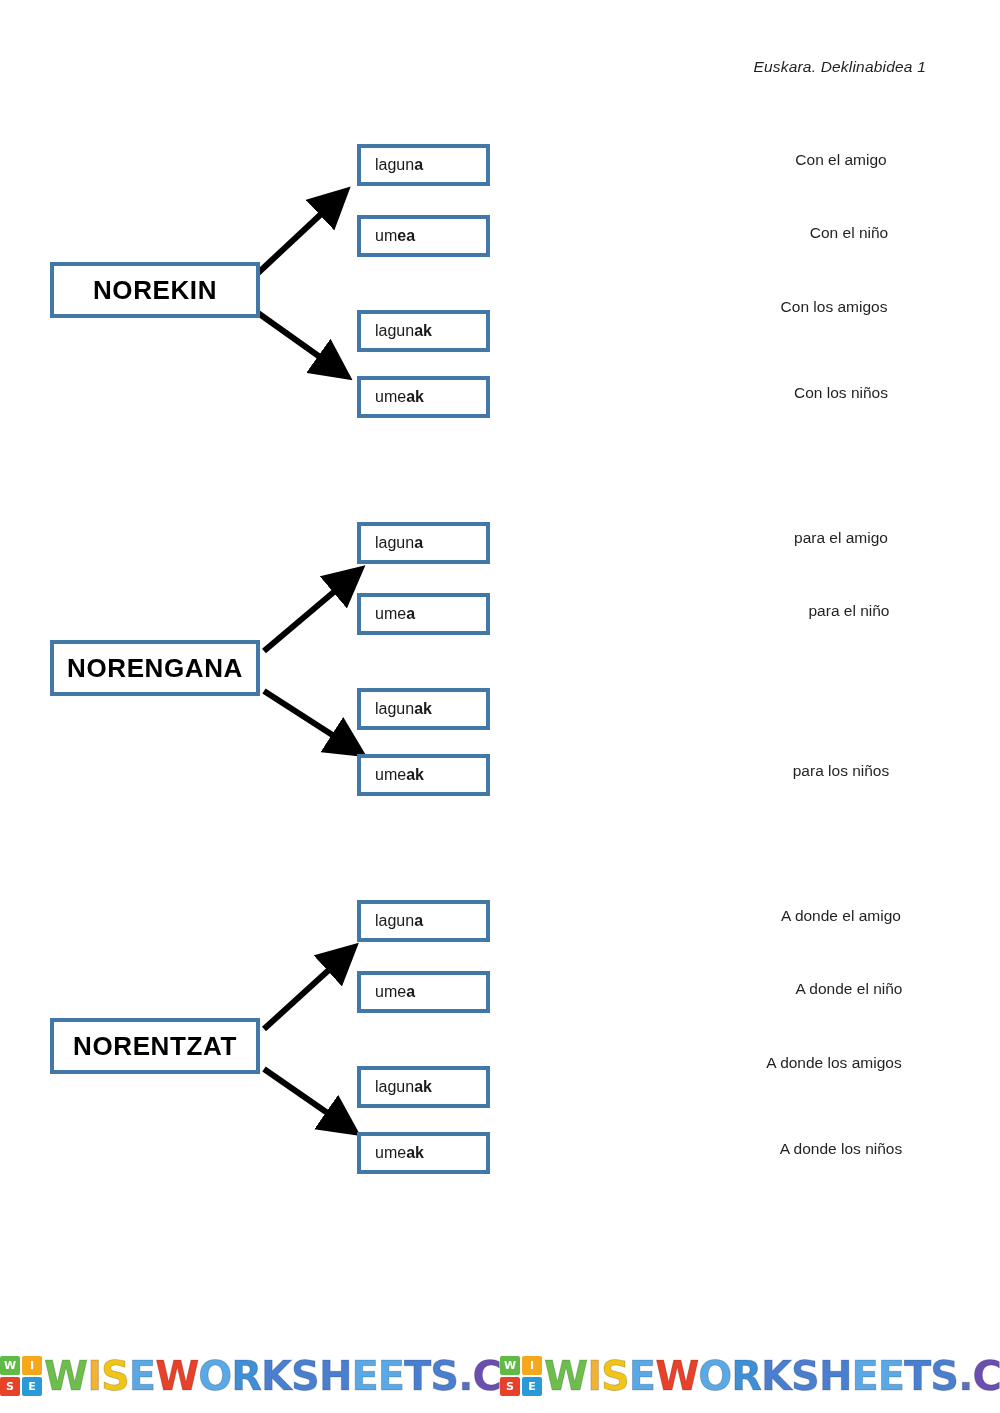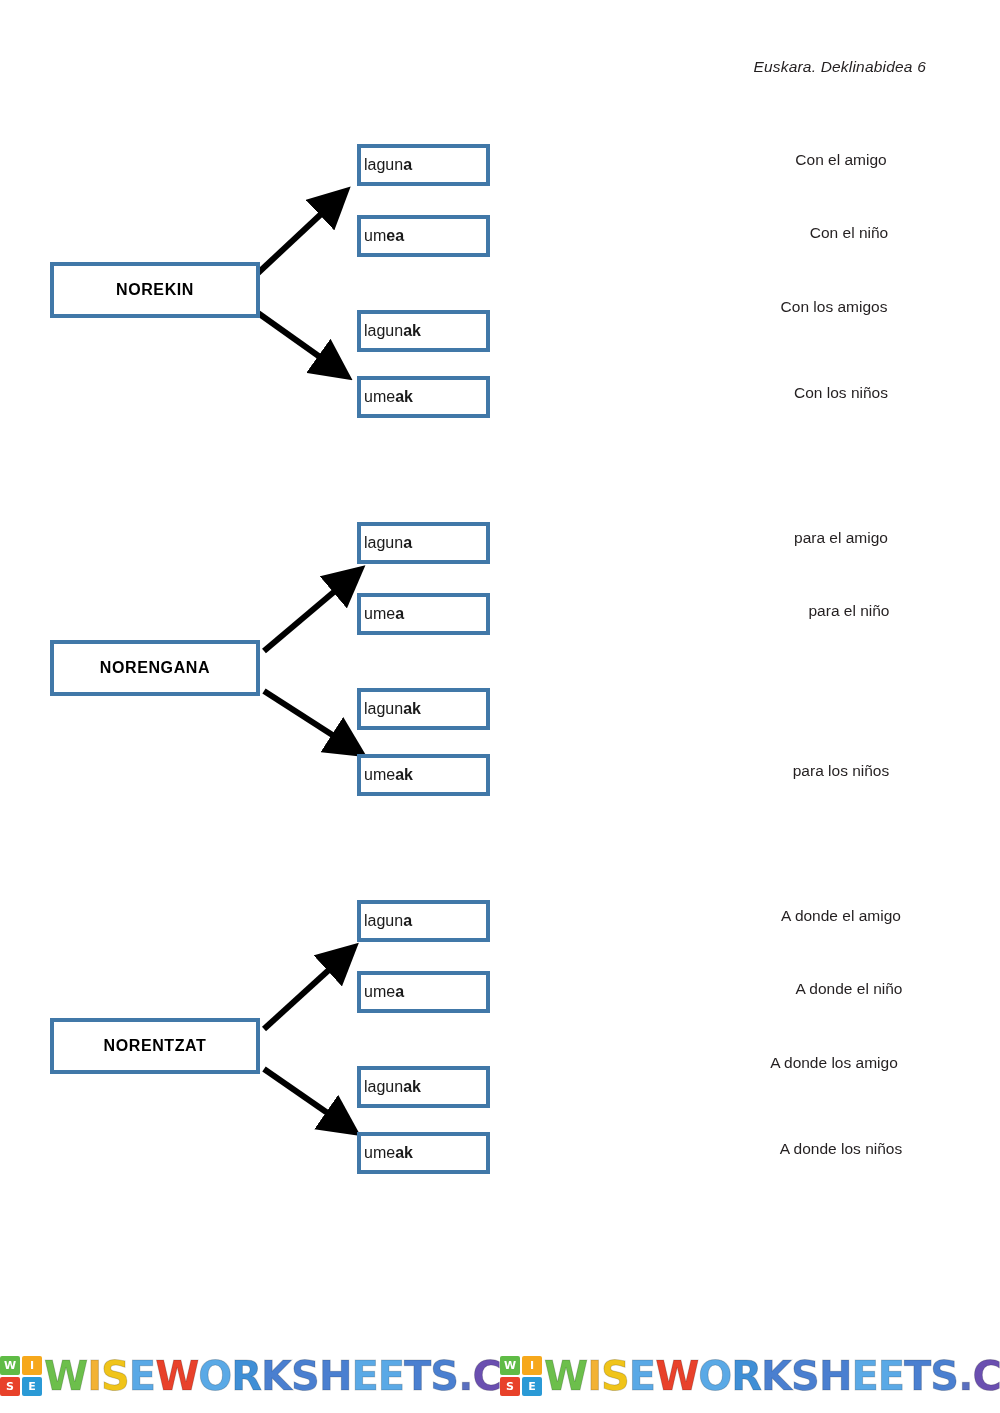--- a/index.html
+++ b/index.html
@@ -47,41 +47,41 @@
     width: 210px;
     height: 56px;
     box-sizing: border-box;
     border: 4px solid #4178a8;
     background: #ffffff;
     display: flex;
     align-items: center;
     justify-content: center;
   }
   .case-box-label {
-    font-size: 16px;
+    font-size: 26px;
     font-weight: bold;
     letter-spacing: 0.6px;
     color: #000000;
     white-space: nowrap;
   }
 
   
   .word-box {
     position: absolute;
     left: 357px;
     width: 133px;
     height: 42px;
     box-sizing: border-box;
     border: 4px solid #4178a8;
     background: #ffffff;
     display: flex;
     align-items: center;
   }
   .word-box .word-text {
-    padding-left: 3px;
+    padding-left: 14px;
     font-size: 16px;
     color: #1a1a1a;
     white-space: nowrap;
   }
   .word-box .word-text b { font-weight: bold; }
 
   .word-box.w0 { top: 14px; }
   .word-box.w1 { top: 85px; }
   .word-box.w2 { top: 180px; }
   .word-box.w3 { top: 246px; }
@@ -157,21 +157,21 @@
     display: flex;
     align-items: baseline;
   }
   .wm-word span {
     -webkit-text-stroke: 1px rgba(0,0,0,0.18);
   }
 </style>
 </head>
 <body>
 
-<div class="doc-header">Euskara. Deklinabidea 6</div>
+<div class="doc-header">Euskara. Deklinabidea 1</div>
 
 <div class="section" id="section-0">
   <svg class="arrow-layer" viewBox="0 0 1000 300">
     <defs>
       <marker id="ah0" markerWidth="7" markerHeight="7" refX="3.2" refY="3.5" orient="auto">
         <path d="M0,0 L7,3.5 L0,7 z" fill="#000000"></path>
       </marker>
     </defs>
     <line x1="258" y1="143" x2="334" y2="72" stroke="#000000" stroke-width="6" marker-end="url(#ah0)"></line>
     <line x1="258" y1="183" x2="334" y2="237" stroke="#000000" stroke-width="6" marker-end="url(#ah0)"></line>
@@ -256,21 +256,21 @@
   </div>
   <div class="word-box w2">
     <span class="word-text">lagun<b>ak</b></span>
   </div>
   <div class="word-box w3">
     <span class="word-text">ume<b>ak</b></span>
   </div>
 
   <div class="translation t0">A donde el amigo</div>
   <div class="translation t1">A donde el niño</div>
-  <div class="translation t2">A donde los amigo</div>
+  <div class="translation t2">A donde los amigos</div>
   <div class="translation t3">A donde los niños</div>
 </div>
 
 <div class="watermark-row" id="watermark-row">
     <div class="watermark">
       <div class="wm-logo">
         <span style="background: rgb(95, 187, 70);">W</span>
         <span style="background: rgb(246, 168, 28);">I</span>
         <span style="background: rgb(232, 65, 42);">S</span>
         <span style="background: rgb(42, 154, 214);">E</span>

